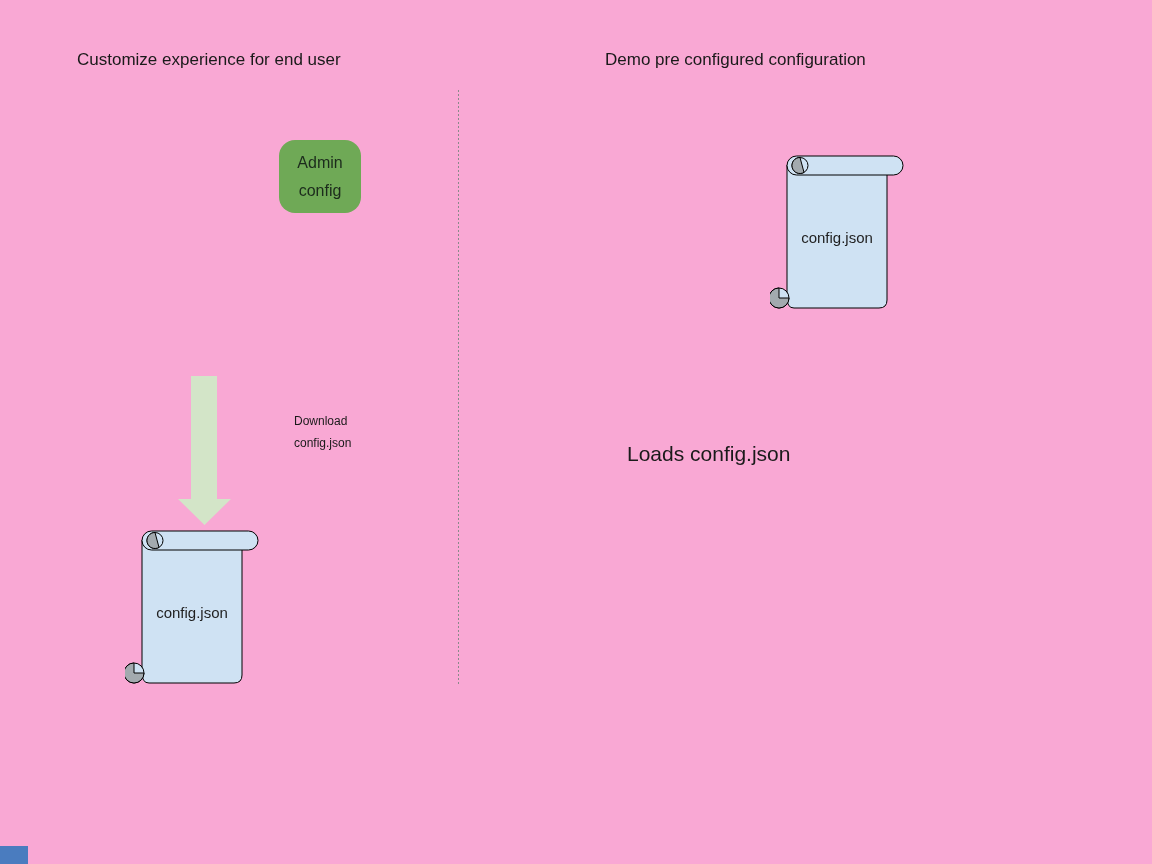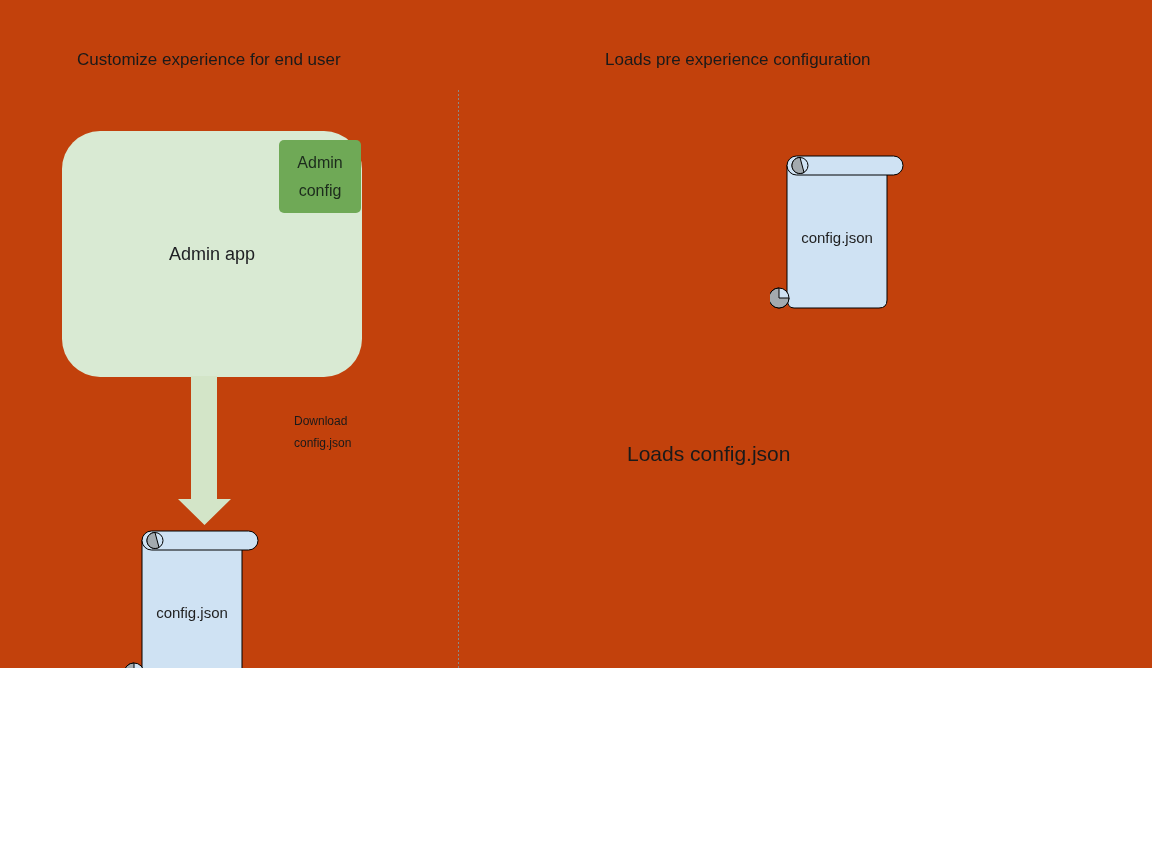--- a/index.html
+++ b/index.html
@@ -1,17 +1,17 @@
 <!DOCTYPE html>
 <html><head>
 <meta charset="utf-8">
 <style>
   html,body{margin:0;padding:0;background:#ffffff;}
   #canvas{
-    position:relative;width:1152px;height:668px;background:#c2410c;
+    position:relative;width:1152px;height:864px;background:#f9a8d4;
     overflow:hidden;font-family:"Liberation Sans",sans-serif;color:#212121;
   }
   .abs{position:absolute;}
   .section-title{
     font-size:17px;line-height:20px;color:#1a1a1a;white-space:nowrap;
   }
   .app-box{
     display:flex;align-items:center;justify-content:center;
     font-size:18px;color:#202124;
   }
@@ -21,21 +21,21 @@
   }
   .demo-app{
     left:596px;top:147px;width:301px;height:242px;border-radius:40px;
     background:#cfe2f3;
   }
   .demo-app-label{
     position:absolute;left:24px;top:112px;width:160px;text-align:center;
     font-size:18px;color:#202124;
   }
   .admin-panel{
-    left:279px;top:140px;width:82px;height:73px;border-radius:5px;
+    left:279px;top:140px;width:82px;height:73px;border-radius:16px;
     background:#6fa956;display:flex;flex-direction:column;align-items:center;
     justify-content:center;font-size:16px;line-height:20px;color:#1c2b1c;
     text-align:center;
     gap:8px;
   }
   .download-label{
     left:250px;top:410px;font-size:12px;line-height:22px;color:#1a1a1a;margin-left:44px;
   }
   .caption{
     left:627px;top:444px;font-size:21px;line-height:20px;color:#1a1a1a;
@@ -50,23 +50,20 @@
     left:0;top:846px;width:28px;height:18px;background:#4a7cbf;
   }
 </style>
 </head>
 <body>
 
 <div id="canvas">
 
   <div class="abs section-title" style="left:77px;top:50px">Customize experience for end user</div>
 
-  <div class="abs app-box admin-app">
-    <span>Admin app</span>
-  </div>
 
   <div class="abs admin-panel">
     <span>Admin</span>
     <span>config</span>
   </div>
 
   <svg class="abs" style="left:174px;top:376px" width="62" height="150" viewBox="0 0 62 150">
     <polygon points="17,0 43,0 43,123 57,123 30.5,149 4,123 17,123" fill="#d3e5c8"></polygon>
   </svg>
 
@@ -82,21 +79,21 @@
     <path class="scurl" d="M 30 5.5 A 8 8 0 1 0 34 20.4 Z"></path>
     <circle class="sfill" cx="9" cy="146" r="10"></circle>
     <path class="scurl" d="M 9 136 A 10 10 0 1 0 19 146 L 9 146 Z"></path>
     <text class="scroll-text" x="67" y="91">config.json</text>
   </svg>
 
   <svg class="abs" style="left:458px;top:90px" width="2" height="596">
     <line x1="0.5" y1="0" x2="0.5" y2="596" stroke="#8a8a8a" stroke-width="1" stroke-dasharray="2 2"></line>
   </svg>
 
-  <div class="abs section-title" style="left:605px;top:50px">Loads pre experience configuration</div>
+  <div class="abs section-title" style="left:605px;top:50px">Demo pre configured configuration</div>
 
 
   <svg class="abs" style="left:770px;top:152px" width="134" height="160" viewBox="0 0 134 160">
     <path class="sfill" d="M 17 13 L 17 146 Q 17 156 24 156 L 109 156 Q 117 156 117 148 L 117 13 Z"></path>
     <rect class="sfill" x="17" y="4" width="116" height="19" rx="9.5"></rect>
     <circle class="sfill" cx="30" cy="13.5" r="8"></circle>
     <path class="scurl" d="M 30 5.5 A 8 8 0 1 0 34 20.4 Z"></path>
     <circle class="sfill" cx="9" cy="146" r="10"></circle>
     <path class="scurl" d="M 9 136 A 10 10 0 1 0 19 146 L 9 146 Z"></path>
     <text class="scroll-text" x="67" y="91">config.json</text>

